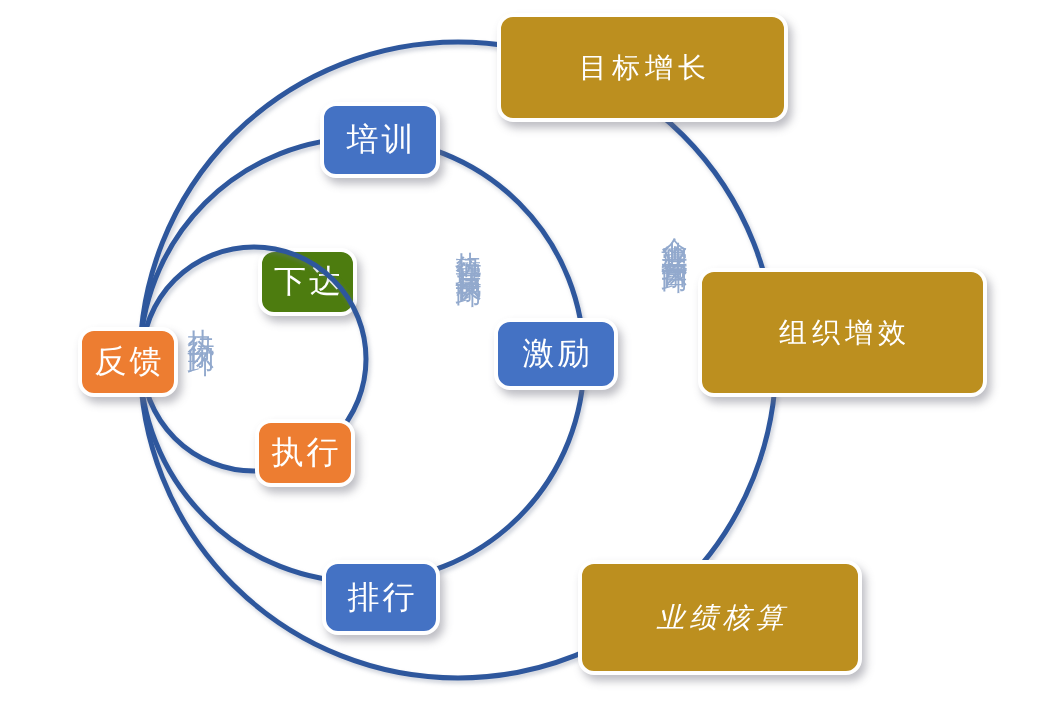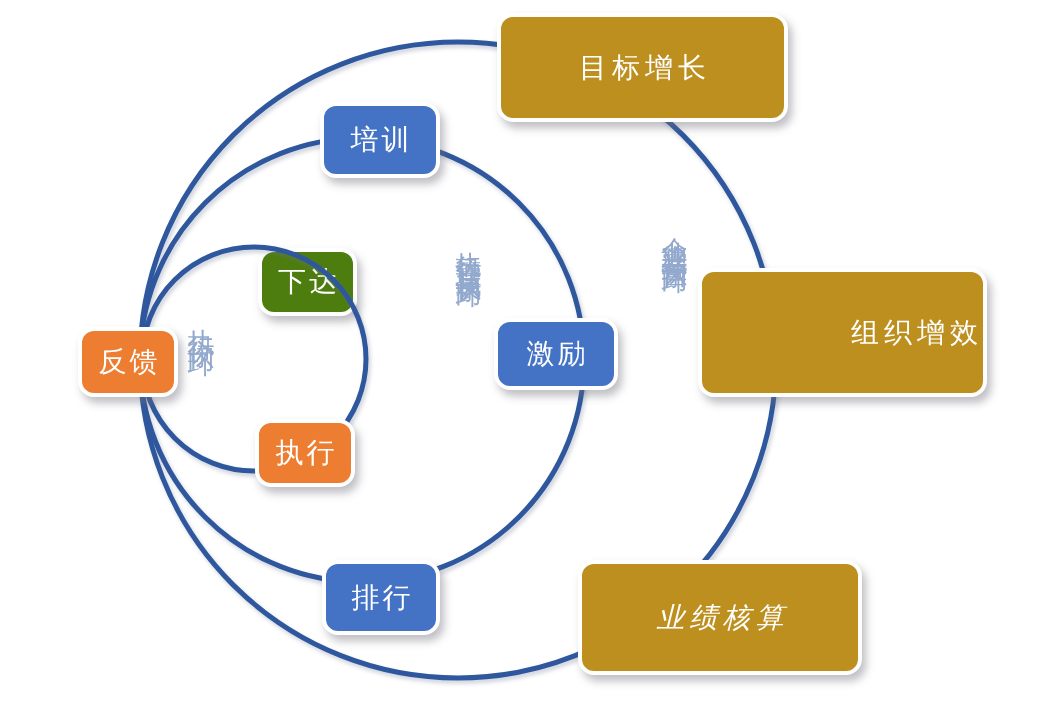--- a/index.html
+++ b/index.html
@@ -31,21 +31,21 @@
     border-radius: 16px;
     box-shadow: 4px 6px 8px rgba(110,110,125,0.45);
     display: flex;
     align-items: center;
     justify-content: center;
     box-sizing: border-box;
     color: #ffffff;
   }
   .node.behind { z-index: 1; }
   .node .node-label {
-    font-size: 28px;
+    font-size: 32px;
     letter-spacing: 3px;
     white-space: nowrap;
     text-indent: 3px;
   }
   .node.gold .node-label {
     font-size: 28px;
     letter-spacing: 5px;
     text-indent: 5px;
   }
   .ring-label {
@@ -81,21 +81,21 @@
       </div>
       <div class="node blue" style="left: 494px; top: 318px; width: 124px; height: 72px; background: rgb(68, 114, 196);">
         <span class="node-label">激励</span>
       </div>
       <div class="node blue" style="left: 322px; top: 560px; width: 118px; height: 75px; background: rgb(68, 114, 196);">
         <span class="node-label">排行</span>
       </div>
       <div class="node gold" style="left: 497px; top: 13px; width: 291px; height: 109px; background: rgb(188, 143, 31); justify-content: center;">
         <span class="node-label">目标增长</span>
       </div>
-      <div class="node gold" style="left: 698px; top: 268px; width: 289px; height: 129px; background: rgb(188, 143, 31); justify-content: flex-end;">
+      <div class="node gold" style="left: 698px; top: 268px; width: 289px; height: 129px; background: rgb(188, 143, 31);">
         <span class="node-label">组织增效</span>
       </div>
       <div class="node gold" style="left: 578px; top: 560px; width: 284px; height: 115px; background: rgb(188, 143, 31); font-style: italic;">
         <span class="node-label">业绩核算</span>
       </div>
     </div>
   <div id="labels-layer">
       <div class="ring-label" style="left: 183px; top: 307px; font-size: 27px; letter-spacing: 8px; color: rgb(146, 169, 205);">执行闭环</div>
       <div class="ring-label" style="left: 452px; top: 231px; font-size: 26px; letter-spacing: 4px; color: rgb(146, 169, 205);">执行管理与成长闭环</div>
       <div class="ring-label" style="left: 658px; top: 217px; font-size: 26px; letter-spacing: 4px; color: rgb(146, 169, 205);">企业管理与经营闭环</div>

